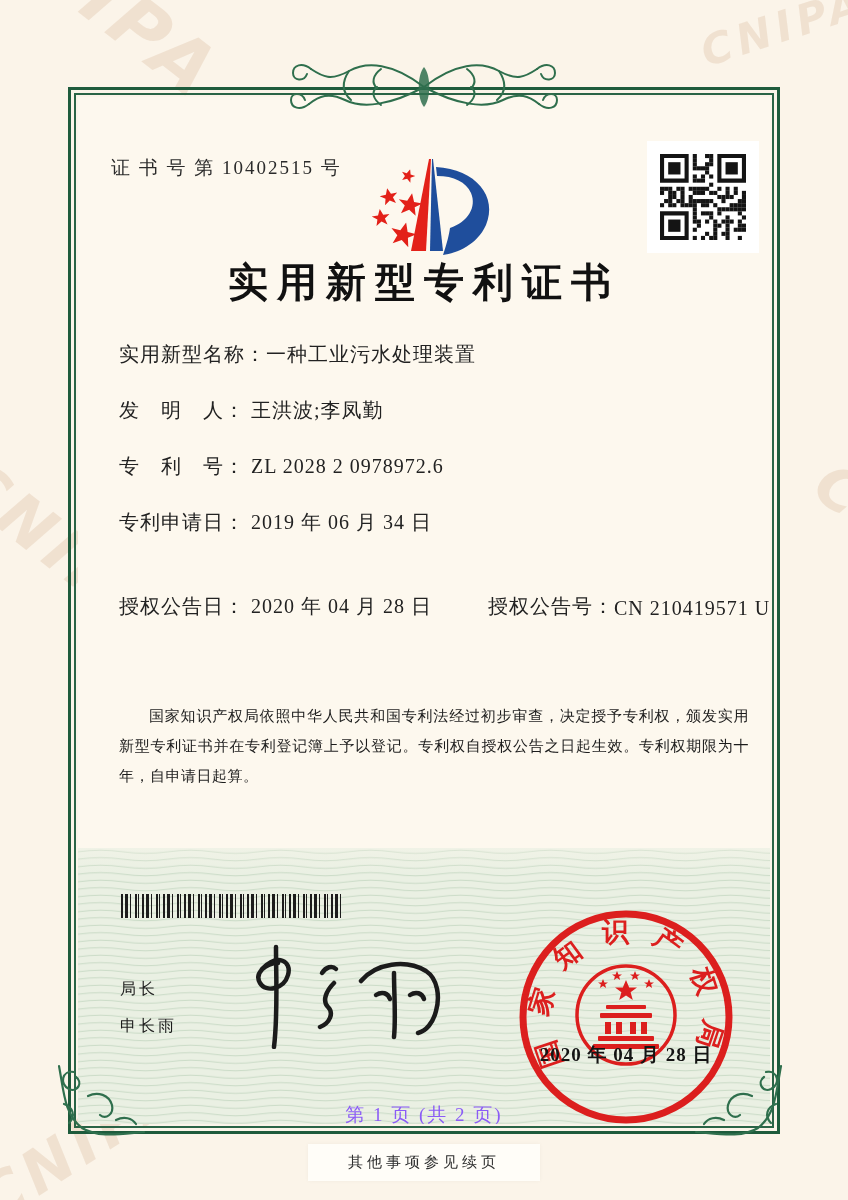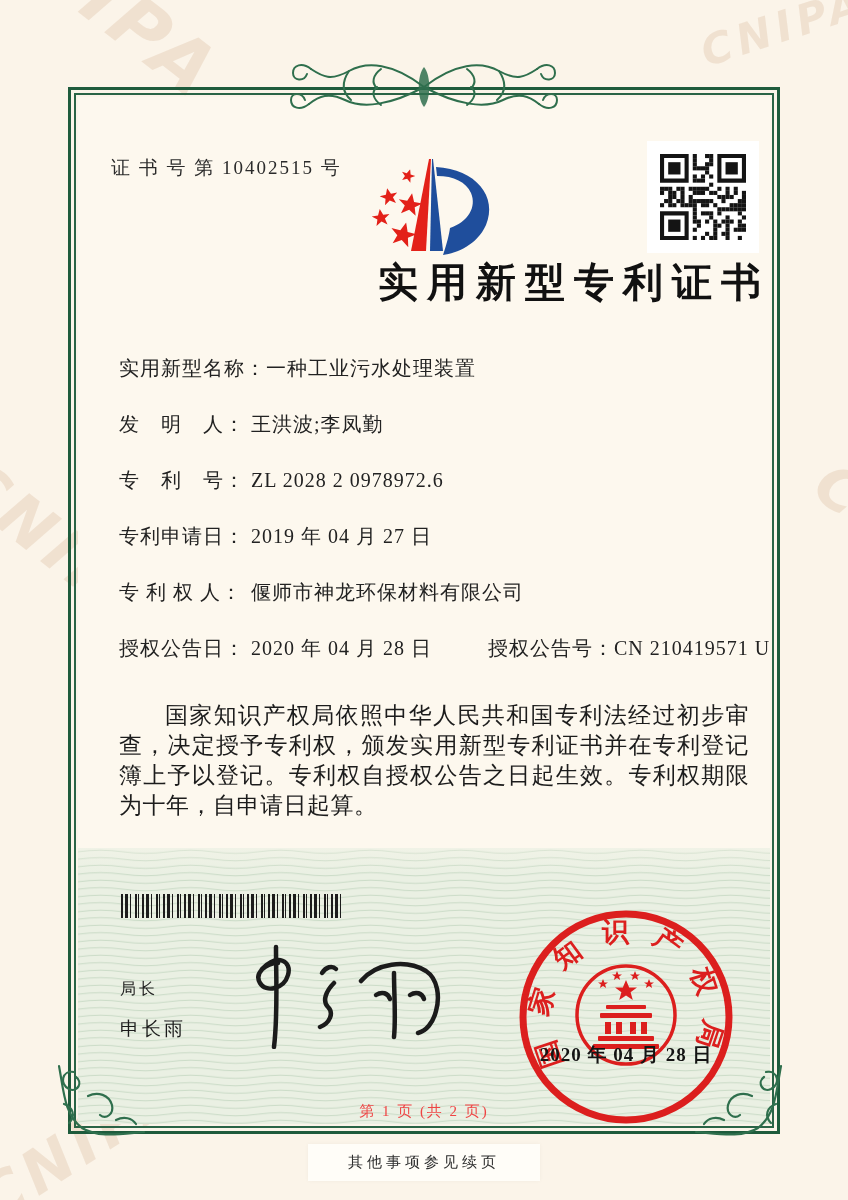--- a/index.html
+++ b/index.html
@@ -43,57 +43,57 @@
     position:absolute; left:33px; top:58px;
     font-size:19px; color:#2b2b2b; letter-spacing:2px;
   }
   .logo { position:absolute; left:266px; top:48px; width:170px; height:120px; }
   .qr-box {
     position:absolute; right:11px; top:44px; width:112px; height:112px;
     background:#fff; display:flex; align-items:center; justify-content:center;
   }
   .qr-box svg { width:86px; height:86px; }
   .title {
-    position:absolute; left:0; right:0; top:158px; text-align:right;
+    position:absolute; left:0; right:0; top:158px; text-align:center;
     font-size:40px; font-weight:bold; color:#111; letter-spacing:9px;
   }
   
-  .fields { position:absolute; left:41px; top:258px; width:630px; font-size:20px; color:#222; }
+  .fields { position:absolute; left:41px; top:244px; width:630px; font-size:20px; color:#222; }
   .frow { display:flex; align-items:baseline; margin-bottom:29px; }
   .frow .lbl { display:inline-block; white-space:pre; min-width:132px; letter-spacing:1px; }
   .frow .val { white-space:pre; letter-spacing:1px; }
-  .frow .pair2 { margin-left:56px; display:flex; align-items:center; }
+  .frow .pair2 { margin-left:56px; display:flex; align-items:flex-end;margin-top:28px; }
   
   .paras {
     position:absolute; left:41px; top:604px; width:630px;
-    font-size:23px; line-height:30px; color:#1c1c1c;
+    font-size:15px; line-height:30px; color:#1c1c1c;
     text-align:justify; letter-spacing:.5px;
   }
   .paras p { text-indent:2em; }
   
   .barcode {
     position:absolute; left:43px; top:797px; width:222px; height:24px;
     background:repeating-linear-gradient(90deg,
       #1c1c1c 0 2px, transparent 2px 4px,
       #1c1c1c 4px 7px, transparent 7px 9px,
       #1c1c1c 9px 10px, transparent 10px 14px,
       #1c1c1c 14px 16px, transparent 16px 17px,
       #1c1c1c 17px 18px, transparent 18px 21px);
   }
   .sig-title { position:absolute; left:42px; top:882px; font-size:16px; color:#1b1b1b; letter-spacing:3px; }
-  .sig-name  { position:absolute; left:42px; top:919px; font-size:19px; color:#1b1b1b; letter-spacing:3px; }
+  .sig-name  { position:absolute; left:42px; top:919px; font-size:16px; color:#1b1b1b; letter-spacing:3px; }
   .sig-script{ position:absolute; left:148px; top:842px; width:230px; height:115px; }
   .seal { position:absolute; left:428px; top:800px; width:240px; height:240px; }
   .seal-date {
     position:absolute; left:432px; top:945px; width:232px; text-align:center;
     font-size:19px; font-weight:600; color:#141414; letter-spacing:1px;
   }
   .page-no {
     position:absolute; left:0; right:0; top:1005px; text-align:center;
-    font-size:15px; color:#ef4444; letter-spacing:2px;
+    font-size:19px; color:#8b5cf6; letter-spacing:2px;
   }
   
   .orn-top { position:absolute; left:269px; top:55px; width:310px; height:64px; }
   .orn-corner { position:absolute; width:92px; height:80px; }
   .orn-bl { left:54px; top:1062px; }
   .orn-br { left:694px; top:1062px; transform:scaleX(-1); }
   
   .note-box {
     position:absolute; left:50%; top:1144px; transform:translateX(-50%);
     background:#fffdf8; padding:9px 40px; font-size:15px; color:#2e2e2e;
@@ -302,25 +302,21 @@
           <div class="frow">
             <span class="lbl">发　明　人：</span>
             <span class="val">王洪波;李凤勤</span>
           </div>
           <div class="frow">
             <span class="lbl">专　利　号：</span>
             <span class="val">ZL 2028 2 0978972.6</span>
           </div>
           <div class="frow">
             <span class="lbl">专利申请日：</span>
-            <span class="val">2019 年 04 月 27 日</span>
-          </div>
-          <div class="frow">
-            <span class="lbl">专 利 权 人：</span>
-            <span class="val">偃师市神龙环保材料有限公司</span>
+            <span class="val">2019 年 06 月 34 日</span>
           </div>
           <div class="frow">
             <span class="lbl">授权公告日：</span>
             <span class="val">2020 年 04 月 28 日</span>
             <span class="pair2">
               <span class="lbl" style="min-width:0">授权公告号：</span>
               <span class="val">CN 210419571 U</span>
             </span>
           </div>
         </div>

